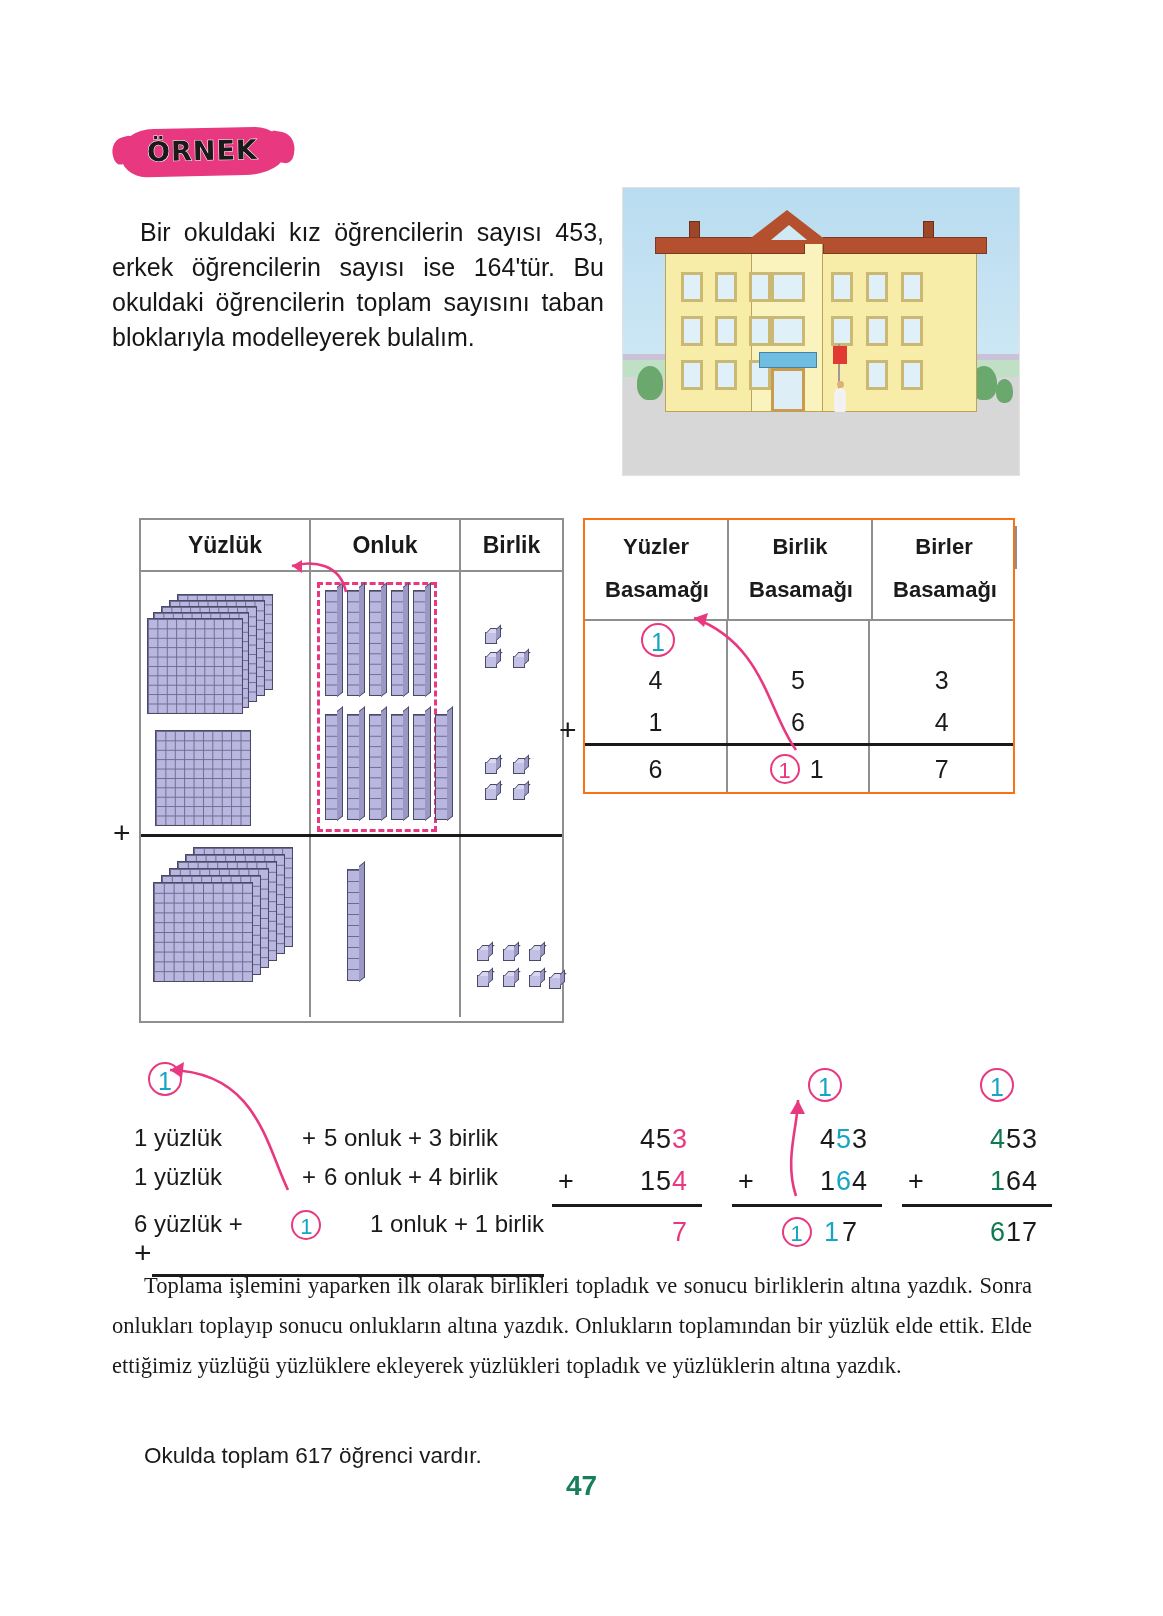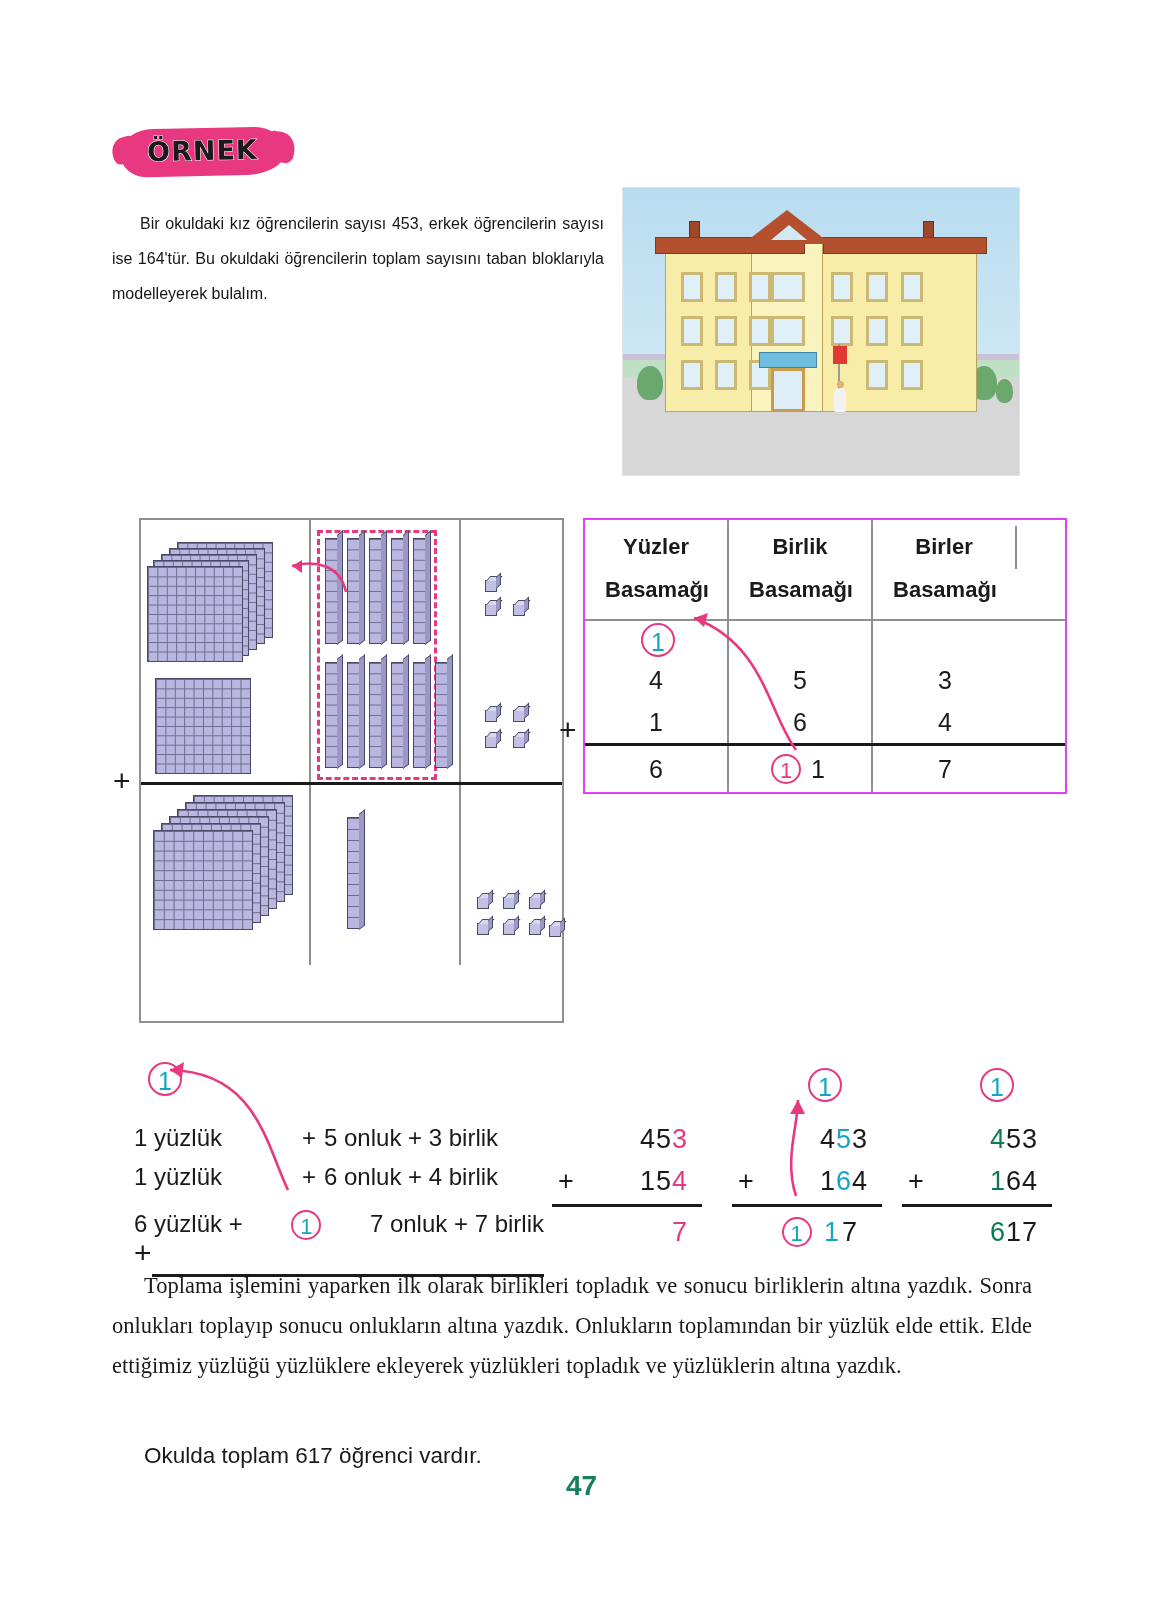--- a/index.html
+++ b/index.html
@@ -40,21 +40,21 @@
     font-weight:bold; font-size:27px; letter-spacing:1px;
     color:#1a1a1a;
     -webkit-text-stroke:1px #ffffff;
     paint-order: stroke fill;
     transform:rotate(-1.2deg);
   }
 
   
   #intro-paragraph{
     position:absolute; left:112px; top:190px; width:492px;
-    font-size:16px; line-height:35px;
+    font-size:25px; line-height:35px;
     text-align:justify; text-indent:28px;
     color:#161616;
   }
 
   
   #school-figure{
     position:absolute; left:622px; top:187px; width:398px; height:289px;
     background:#efefef;
     overflow:hidden;
     border:1px solid #e2e2e2;
@@ -164,22 +164,22 @@
     transform:skewX(-42deg);transform-origin:left bottom;
   }
 
   
   .dashed-box{
     position:absolute;border:3px dashed #e8387f;background:transparent;
   }
 
   
   #pv-table{
-    position:absolute; left:583px; top:518px; width:484px;
-    border:2px solid #d946ef;
+    position:absolute; left:583px; top:518px; width:432px;
+    border:2px solid #f97316;
     background:#fff;
   }
   #pv-table .pv-head{display:flex;border-bottom:2px solid #8f8f8f;}
   #pv-table .pv-head div{
     width:144px;text-align:center;font-weight:bold;font-size:22px;
     line-height:30px;padding:6px 0 7px;
     border-right:2px solid #8f8f8f;
   }
   #pv-table .pv-head div:last-child{border-right:none;}
   #pv-table .pv-row{display:flex;position:relative;}
@@ -296,20 +296,25 @@
 
   <div class="sign"></div>
   <div class="door"></div>
   <div class="flagpole"></div>
   <div class="flag"></div>
   <div class="person"></div>
 </div>
 
 <div id="blocks-table">
 
+  <div class="bt-header">
+    <div class="th col-h">Yüzlük</div>
+    <div class="th col-t">Onluk</div>
+    <div class="th col-o">Birlik</div>
+  </div>
 
   <div class="bt-row row1">
     <div class="td col-h">
 
       <div class="flat" style="left:36px;top:22px;width:96px;height:96px;"></div>
       <div class="flat" style="left:28px;top:28px;width:96px;height:96px;"></div>
       <div class="flat" style="left:20px;top:34px;width:96px;height:96px;"></div>
       <div class="flat" style="left:12px;top:40px;width:96px;height:96px;"></div>
       <div class="flat" style="left:6px;top:46px;width:96px;height:96px;"></div>
 
@@ -444,21 +449,21 @@
       <span class="c2">+</span>
       <span class="c3">6 onluk + 4 birlik</span>
     </div>
 
     <span class="eplus">+</span>
     <div class="sumline"></div>
 
     <div class="erow" style="margin-top:8px;position:relative;justify-content:space-between;">
       <span>6 yüzlük + </span>
       <span class="carry small" style="position:relative;display:inline-block;margin:0 2px;top:1px;">1</span>
-      <span> 7 onluk + 7 birlik</span>
+      <span> 1 onluk + 1 birlik</span>
     </div>
   </div>
 
   <div class="vcalc" style="left:440px;">
     <div class="vrow num">
       <span class="c-black">45</span><span class="c-pink">3</span>
     </div>
     <div class="vrow num">
       <span class="vplus">+</span><span class="c-black">15</span><span class="c-pink">4</span>
     </div>

